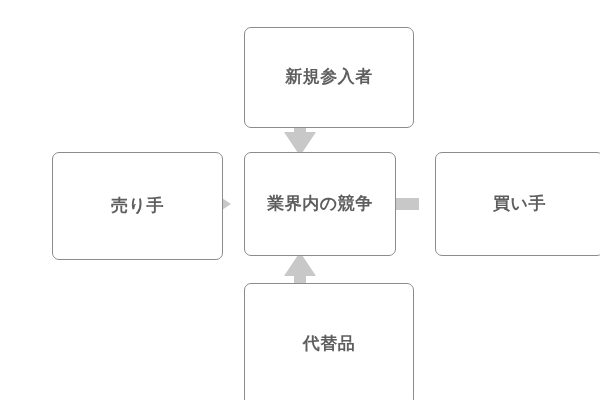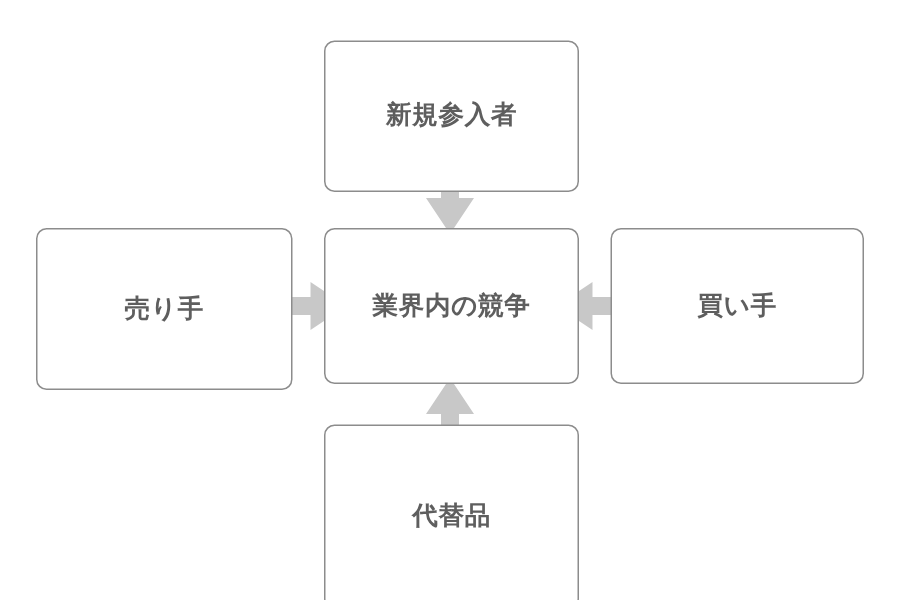--- a/index.html
+++ b/index.html
@@ -22,39 +22,40 @@
   .node {
     position: absolute;
     box-sizing: border-box;
     background: #ffffff;
     border: 1px solid #8c8c8c;
     border-radius: 7px;
     display: flex;
     align-items: center;
     justify-content: center;
     z-index: 2;
+    margin-left: 28px;
   }
   .node-label {
     font-size: 17px;
     font-weight: bold;
     color: #5e5e5e;
     letter-spacing: 0.5px;
     line-height: 1.2;
     white-space: nowrap;
     user-select: none;
   }
   
   #node-new-entrants {
     left: 216px;  top: 27px;   width: 170px; height: 101px;
   }
   #node-suppliers {
     left: 24px;   top: 152px;  width: 171px; height: 108px;
   }
   #node-rivalry {
-    left: 216px;  top: 152px;  width: 170px; height: 104px;
+    left: 216px;  top: 152px;  width: 152px; height: 104px;
   }
   #node-buyers {
     left: 407px;  top: 152px;  width: 169px; height: 104px;
   }
   #node-substitutes {
     left: 216px;  top: 283px;  width: 170px; height: 123px;
   }
   
   .arrow {
     position: absolute;

